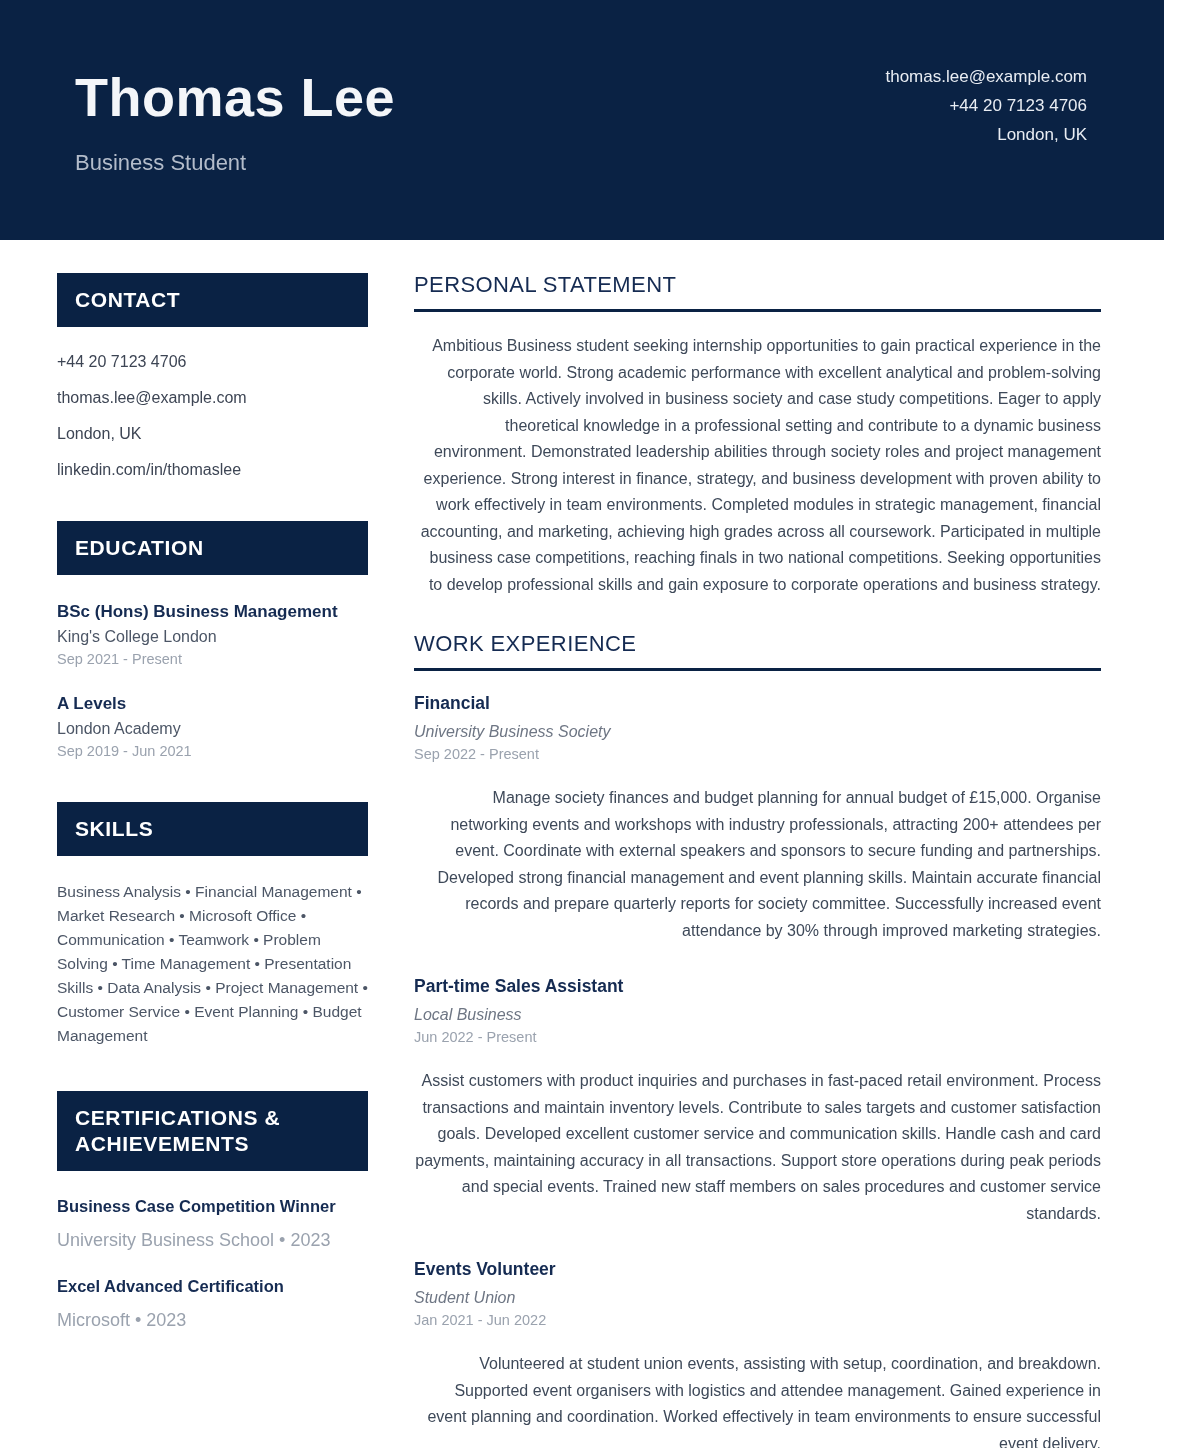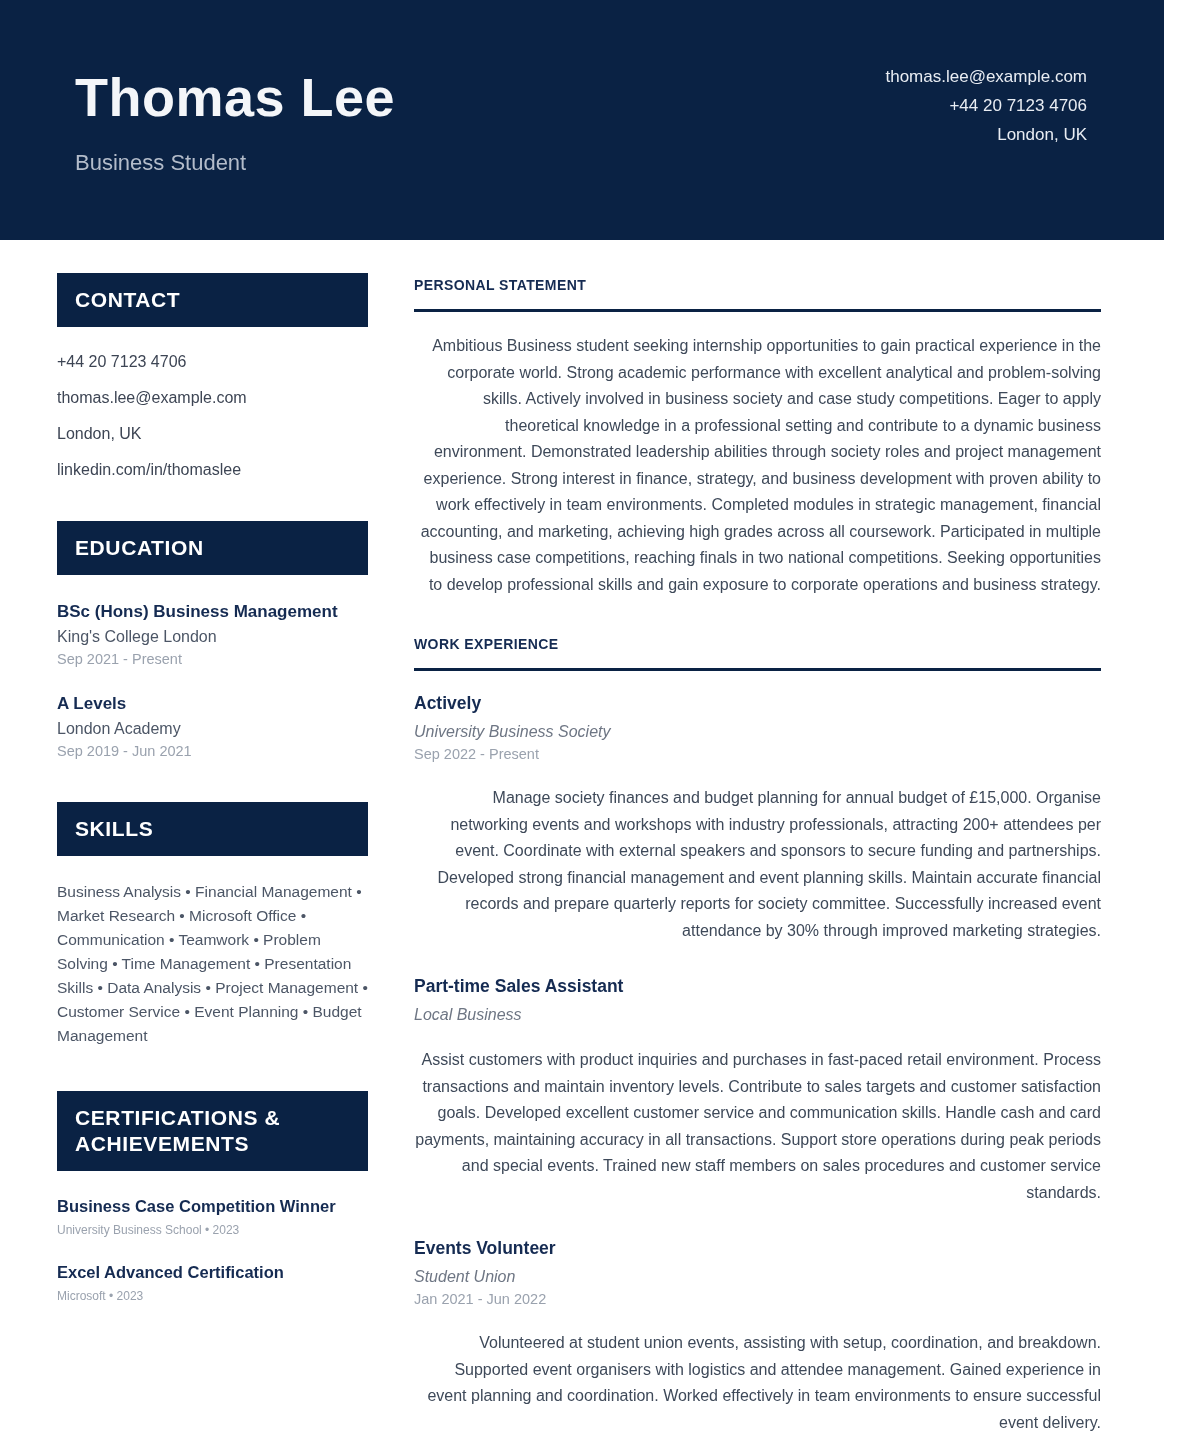--- a/index.html
+++ b/index.html
@@ -62,26 +62,26 @@
   }
   .edu-entry{margin-top:26px;}
   .edu-entry .degree{font-size:17px;font-weight:bold;color:var(--heading);line-height:22px;}
   .edu-entry .school{font-size:16px;color:var(--muted);margin-top:5px;}
   .edu-entry .dates{font-size:14.5px;color:var(--date);margin-top:5px;}
   .skills-text{
     margin-top:24px;font-size:15.5px;line-height:24px;color:var(--muted);
   }
   .cert-entry{margin-top:25px;}
   .cert-entry .cert-title{font-size:16.5px;font-weight:bold;color:var(--heading);line-height:21px;}
-  .cert-entry .cert-detail{font-size:12px;color:var(--date);margin-top:6px;}
+  .cert-entry .cert-detail{font-size:18px;color:var(--date);margin-top:13px;}
 
   
   .main-section{margin-bottom:34px;}
   .section-title{
-    font-size:14px;font-weight:bold;color:var(--heading);letter-spacing:0.4px;
+    font-size:22px;font-weight:normal;color:var(--heading);letter-spacing:0.4px;
     line-height:24px;
   }
   .section-rule{
     height:3px;background:var(--navy);border:none;margin-top:12px;margin-bottom:21px;
   }
   .para{
     font-size:16px;line-height:26.5px;color:var(--body-text);text-align:right;
   }
   .job{margin-bottom:31px;}
   .job .job-title{font-size:17.5px;font-weight:bold;color:var(--heading);line-height:22px;}
@@ -157,29 +157,30 @@
         <h2 class="section-title">PERSONAL STATEMENT</h2>
         <div class="section-rule"></div>
         <p class="para">Ambitious Business student seeking internship opportunities to gain practical experience in the corporate world. Strong academic performance with excellent analytical and problem-solving skills. Actively involved in business society and case study competitions. Eager to apply theoretical knowledge in a professional setting and contribute to a dynamic business environment. Demonstrated leadership abilities through society roles and project management experience. Strong interest in finance, strategy, and business development with proven ability to work effectively in team environments. Completed modules in strategic management, financial accounting, and marketing, achieving high grades across all coursework. Participated in multiple business case competitions, reaching finals in two national competitions. Seeking opportunities to develop professional skills and gain exposure to corporate operations and business strategy.</p>
       </section>
 
       <section class="main-section">
         <h2 class="section-title">WORK EXPERIENCE</h2>
         <div class="section-rule"></div>
 
         <div class="job">
-          <div class="job-title">Actively</div>
+          <div class="job-title">Financial</div>
           <div class="job-company">University Business Society</div>
           <div class="job-dates">Sep 2022 - Present</div>
           <p class="para job-desc">Manage society finances and budget planning for annual budget of £15,000. Organise networking events and workshops with industry professionals, attracting 200+ attendees per event. Coordinate with external speakers and sponsors to secure funding and partnerships. Developed strong financial management and event planning skills. Maintain accurate financial records and prepare quarterly reports for society committee. Successfully increased event attendance by 30% through improved marketing strategies.</p>
         </div>
 
         <div class="job">
           <div class="job-title">Part-time Sales Assistant</div>
           <div class="job-company">Local Business</div>
+          <div class="job-dates">Jun 2022 - Present</div>
           <p class="para job-desc">Assist customers with product inquiries and purchases in fast-paced retail environment. Process transactions and maintain inventory levels. Contribute to sales targets and customer satisfaction goals. Developed excellent customer service and communication skills. Handle cash and card payments, maintaining accuracy in all transactions. Support store operations during peak periods and special events. Trained new staff members on sales procedures and customer service standards.</p>
         </div>
 
         <div class="job">
           <div class="job-title">Events Volunteer</div>
           <div class="job-company">Student Union</div>
           <div class="job-dates">Jan 2021 - Jun 2022</div>
           <p class="para job-desc">Volunteered at student union events, assisting with setup, coordination, and breakdown. Supported event organisers with logistics and attendee management. Gained experience in event planning and coordination. Worked effectively in team environments to ensure successful event delivery.</p>
         </div>
 

